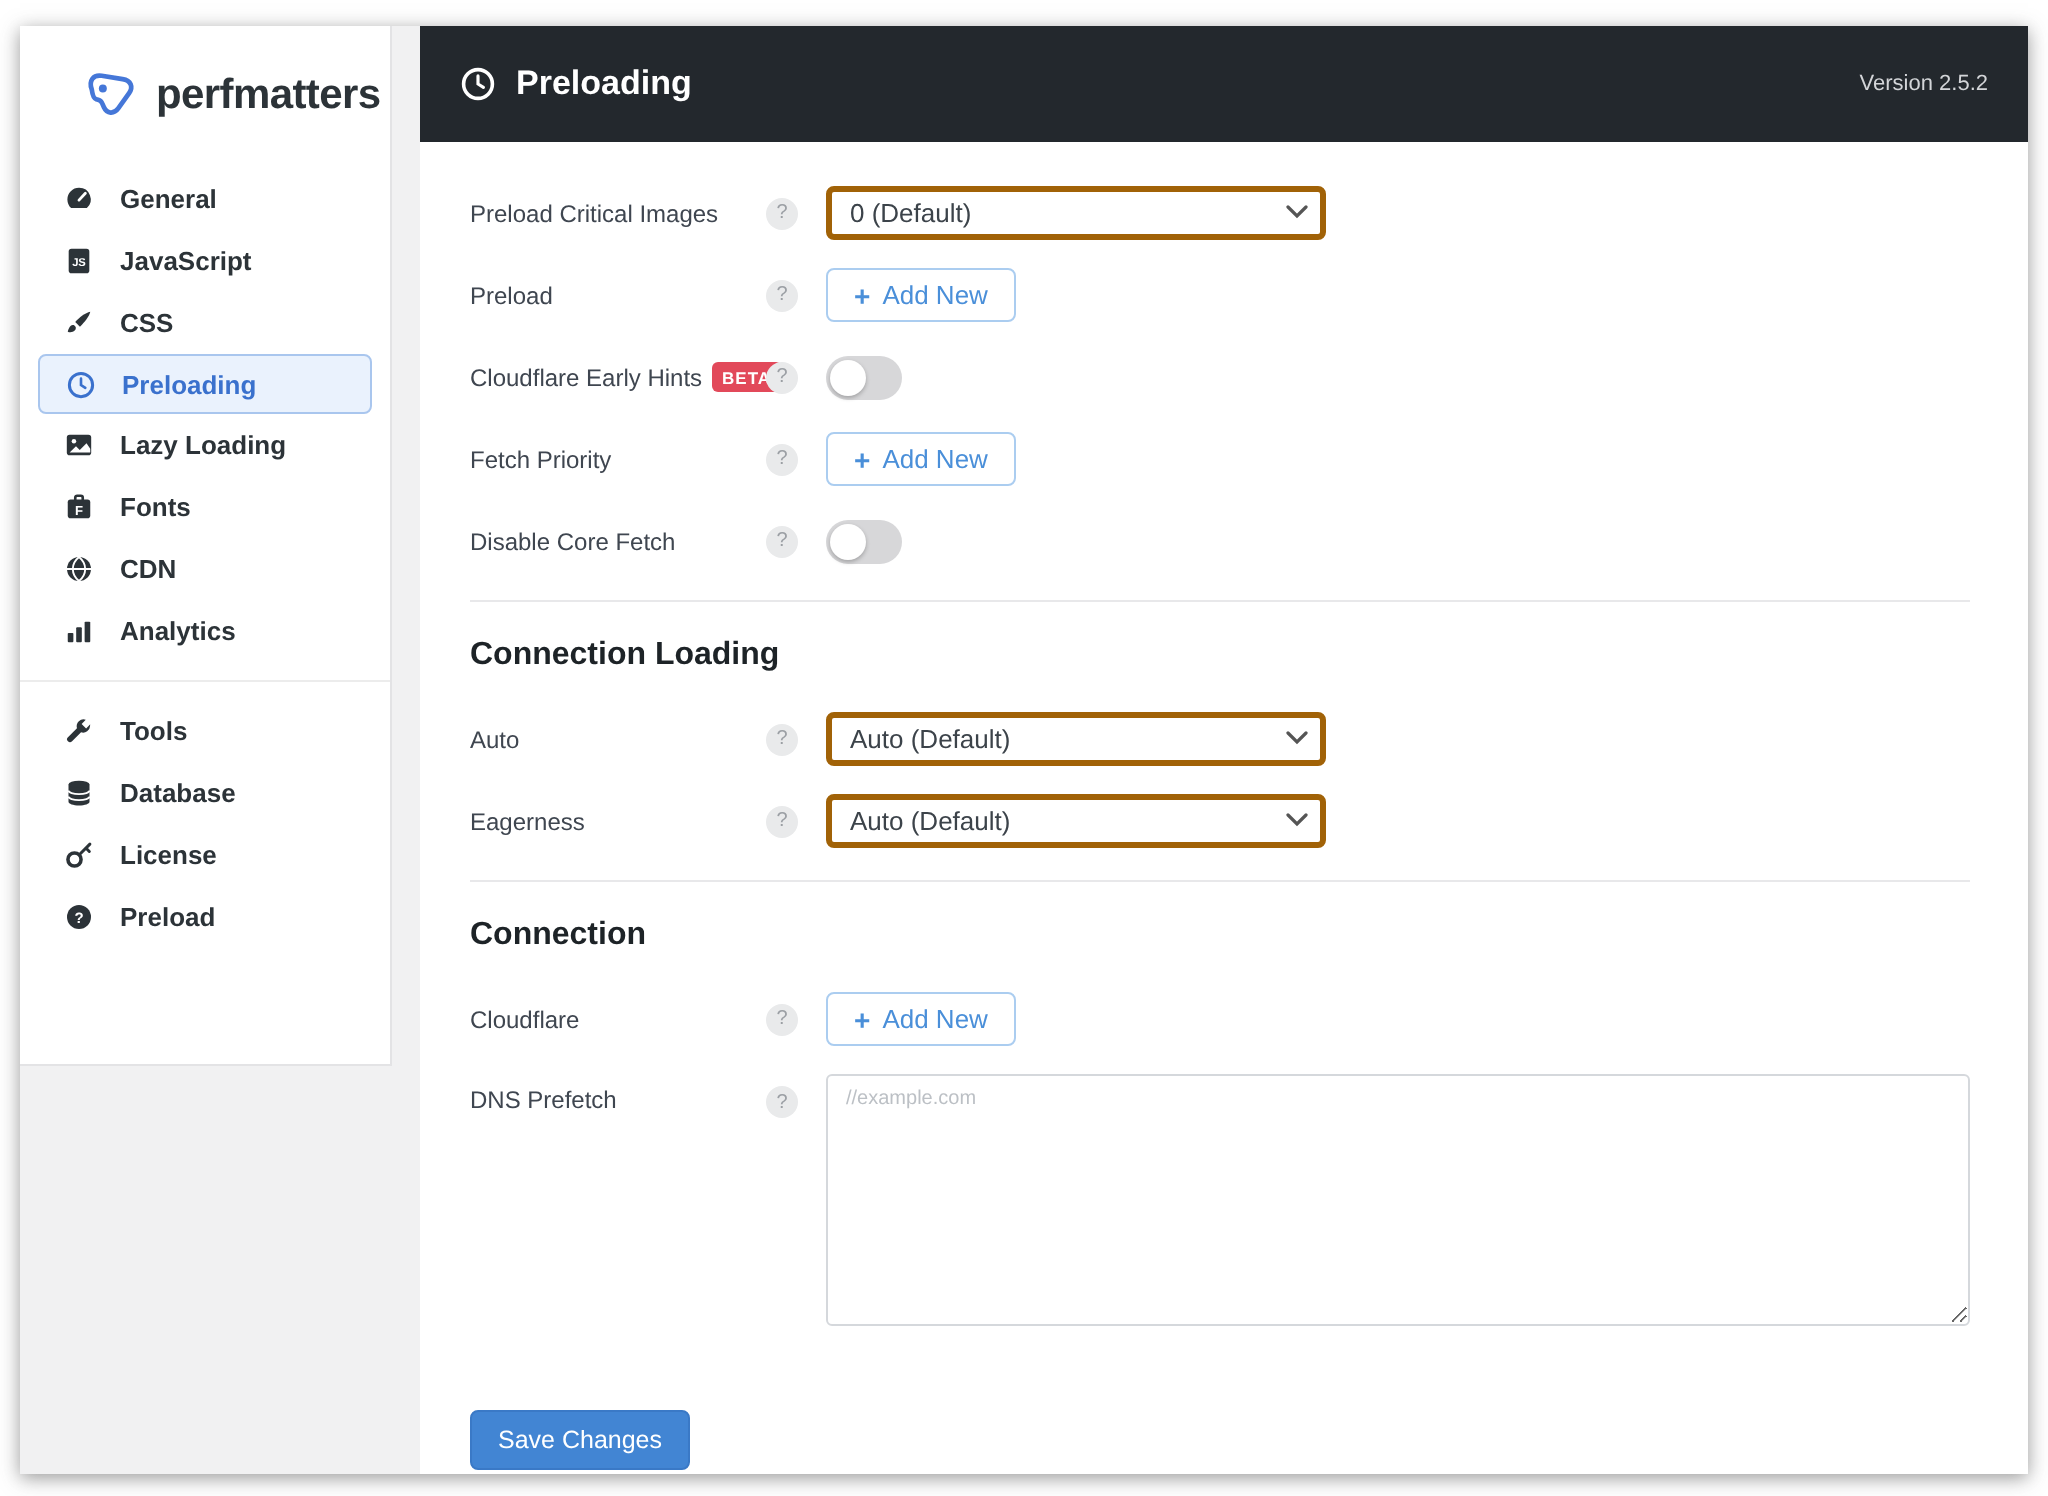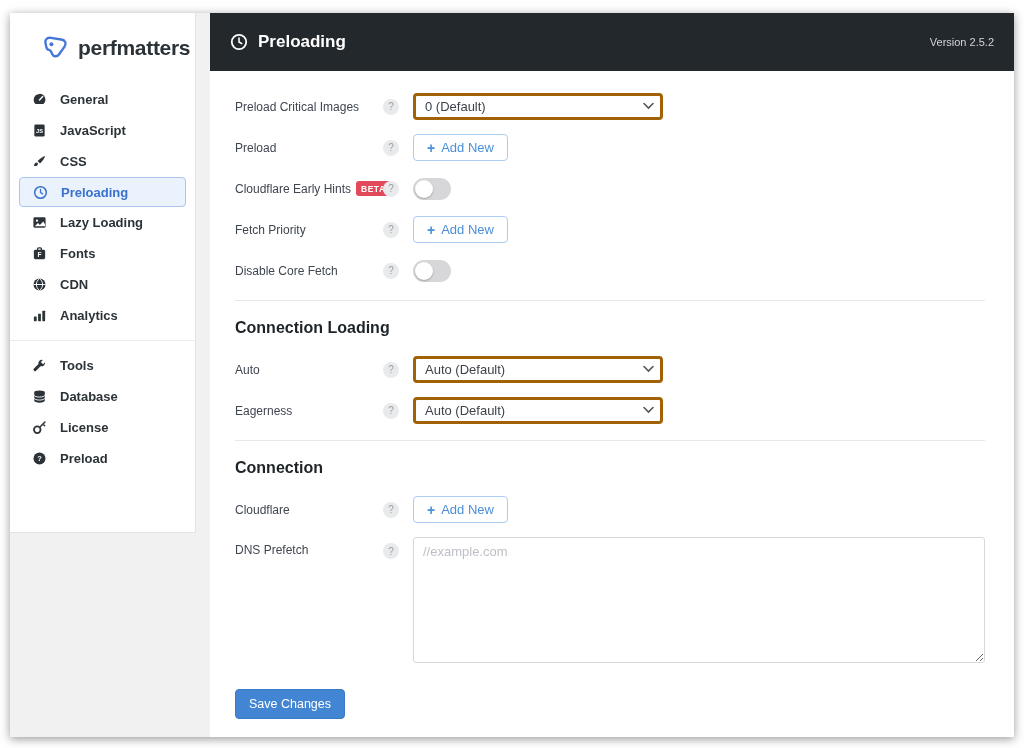--- a/index.html
+++ b/index.html
@@ -54,25 +54,25 @@
   .btn-add .plus { font-weight:700; font-size:14px; line-height:1; }
 
   .toggle { position:relative; width:38px; height:22px; border-radius:11px; background:#d7d7d9; cursor:pointer; }
   .toggle .knob { position:absolute; left:2px; top:2px; width:18px; height:18px; border-radius:50%;
                   background:#fff; box-shadow:0 1px 2px rgba(0,0,0,.25); }
 
   .divider { border:none; border-top:1px solid #e8e8ea; margin:16px 0 0; }
   .section-heading { font-size:16px; font-weight:700; color:#1d2327; margin:18px 0 19px; }
 
   textarea { width:573px; height:126px; border:1px solid #d5d8dc; border-radius:3px;
-             padding:6px 9px; font-size:13px; color:#3c434a; resize:both;
+             padding:6px 9px; font-size:10px; color:#3c434a; resize:both;
              font-family:"Liberation Sans", sans-serif; }
   textarea::placeholder { color:#bcc0c5; }
 
-  .btn-save { margin-top:12px; background:#4285d3; border:1px solid #3a79c6; color:#fff;
+  .btn-save { margin-top:28px; background:#4285d3; border:1px solid #3a79c6; color:#fff;
               font-size:12.5px; padding:7px 13px; border-radius:4px; cursor:pointer;
               font-family:"Liberation Sans", sans-serif; }
 </style>
 </head>
 <body>
 
 <div class="frame">
 
   <div class="sidebar">
     <div class="logo">

